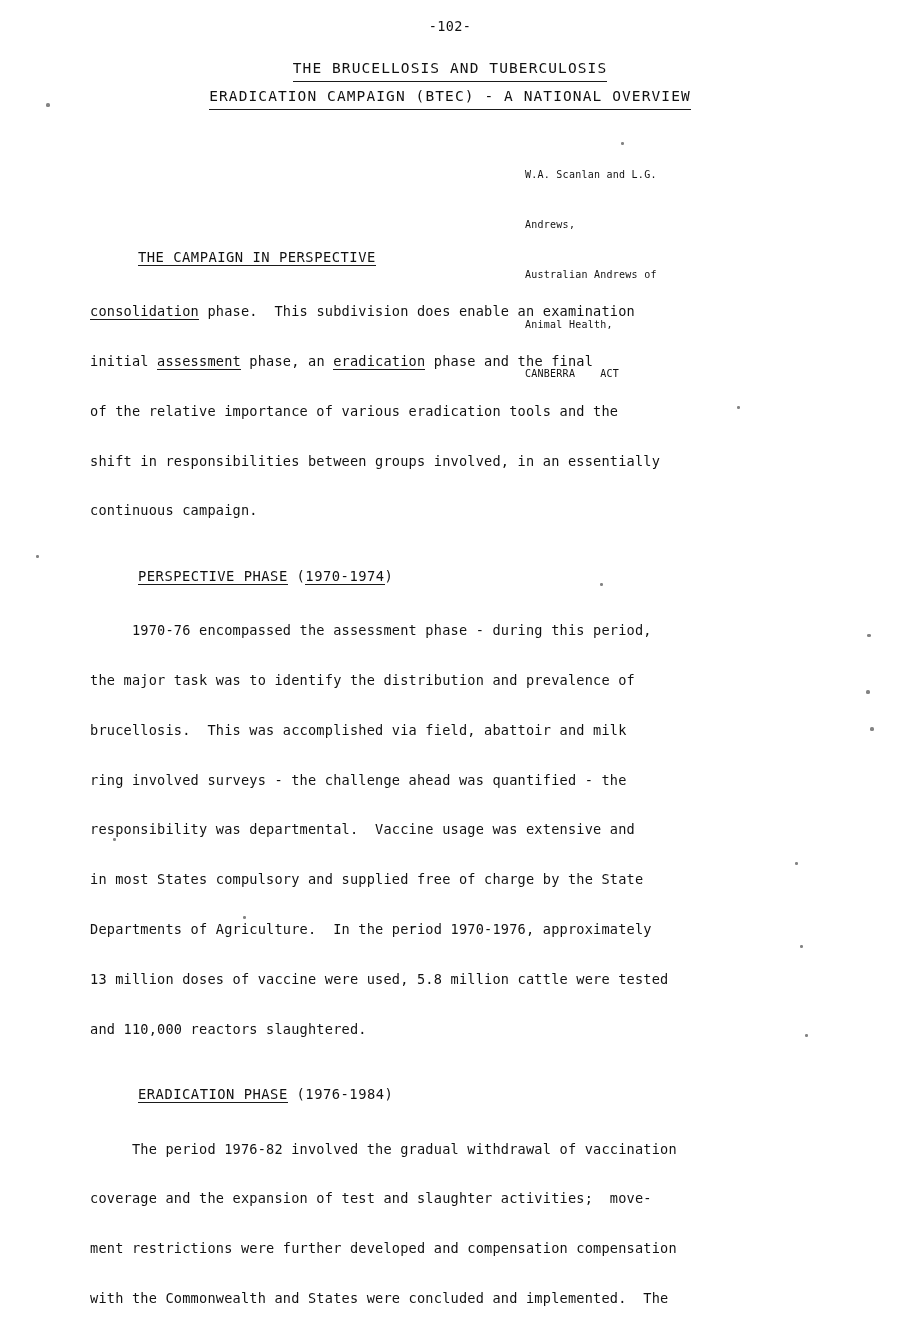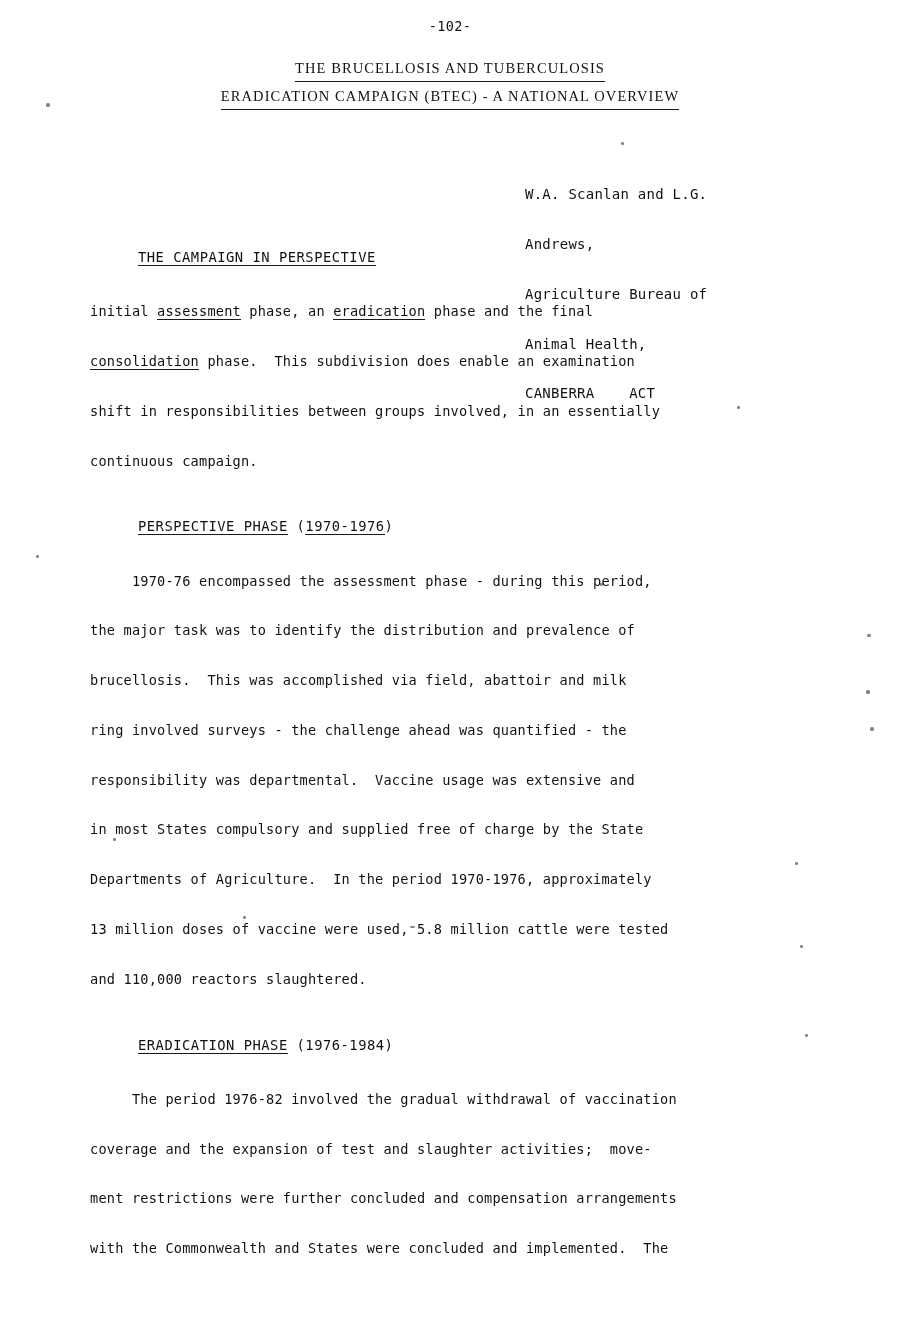--- a/index.html
+++ b/index.html
@@ -33,39 +33,38 @@
     white-space: pre;
   }
 
   
   .title-block {
     position: absolute;
     top: 46px;
     left: 0;
     width: 900px;
     text-align: center;
-    font-family: Liberation Serif, serif;
   }
   .title-line {
     font-size: 14.5px;
     line-height: 24px;
     letter-spacing: 1.1px;
     white-space: pre;
     display: inline-block;
     border-bottom: 1px solid #1a1a1a;
     padding-bottom: 1px;
     margin-bottom: 2px;
   }
 
   
   .author-block {
     position: absolute;
-    top: 143px;
+    top: 124px;
     left: 525px;
-    font-size: 14px;
+    font-size: 10px;
     line-height: 16.6px;
     white-space: pre;
     letter-spacing: 0.25px;
   }
   .author-line { white-space: pre; }
 
   
   .content {
     position: absolute;
     top: 238px;
@@ -128,57 +127,58 @@
   <div class="page-number">-102-</div>
 
   <div class="title-block">
     <div><span class="title-line">THE BRUCELLOSIS AND TUBERCULOSIS</span></div>
     <div><span class="title-line">ERADICATION CAMPAIGN (BTEC) - A NATIONAL OVERVIEW</span></div>
   </div>
 
   <div class="author-block">
     <div class="author-line">W.A. Scanlan and L.G.</div>
     <div class="author-line">Andrews,</div>
-    <div class="author-line">Agriculture Bureau of</div>
+    <div class="author-line">Australian Andrews of</div>
     <div class="author-line">Animal Health,</div>
     <div class="author-line">CANBERRA    ACT</div>
   </div>
 
   <div class="content">
 
     <div class="heading"><span class="u">THE CAMPAIGN IN PERSPECTIVE</span></div>
     <div class="para">
+      <span class="line"><span class="u">consolidation</span><span> phase.  This subdivision does enable an examination</span></span>
       <span class="line"><span>initial </span><span class="u">assessment</span><span> phase, an </span><span class="u">eradication</span><span> phase and the final</span></span>
-      <span class="line"><span class="u">consolidation</span><span> phase.  This subdivision does enable an examination</span></span>
+      <span class="line">of the relative importance of various eradication tools and the</span>
       <span class="line">shift in responsibilities between groups involved, in an essentially</span>
       <span class="line">continuous campaign.</span>
     </div>
 
     <div class="gap-md"></div>
 
-    <div class="heading"><span class="u">PERSPECTIVE PHASE</span><span> (</span><span class="u">1970-1976</span><span>)</span></div>
+    <div class="heading"><span class="u">PERSPECTIVE PHASE</span><span> (</span><span class="u">1970-1974</span><span>)</span></div>
     <div class="para">
       <span class="line">     1970-76 encompassed the assessment phase - during this period,</span>
       <span class="line">the major task was to identify the distribution and prevalence of</span>
       <span class="line">brucellosis.  This was accomplished via field, abattoir and milk</span>
       <span class="line">ring involved surveys - the challenge ahead was quantified - the</span>
       <span class="line">responsibility was departmental.  Vaccine usage was extensive and</span>
       <span class="line">in most States compulsory and supplied free of charge by the State</span>
       <span class="line">Departments of Agriculture.  In the period 1970-1976, approximately</span>
       <span class="line">13 million doses of vaccine were used, 5.8 million cattle were tested</span>
       <span class="line">and 110,000 reactors slaughtered.</span>
     </div>
 
     <div class="gap-md"></div>
 
     <div class="heading"><span class="u">ERADICATION PHASE</span><span> (1976-1984)</span></div>
     <div class="para">
       <span class="line">     The period 1976-82 involved the gradual withdrawal of vaccination</span>
       <span class="line">coverage and the expansion of test and slaughter activities;  move-</span>
-      <span class="line">ment restrictions were further concluded and compensation arrangements</span>
+      <span class="line">ment restrictions were further developed and compensation compensation</span>
       <span class="line">with the Commonwealth and States were concluded and implemented.  The</span>
       
       
       
       
     </div>
 
   </div>
 </div>
 

